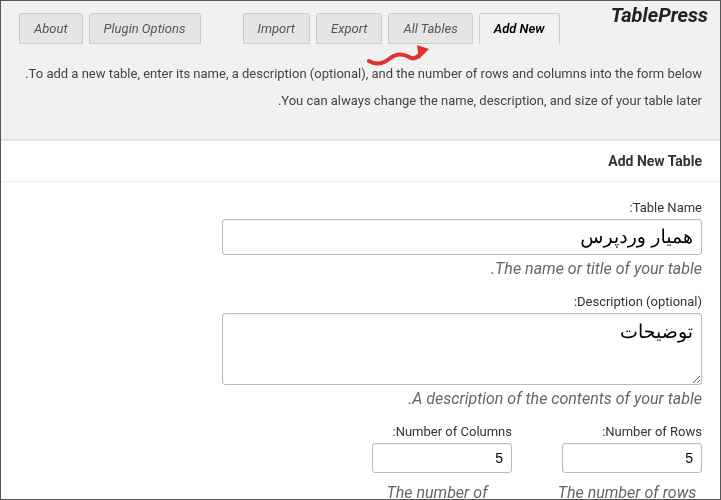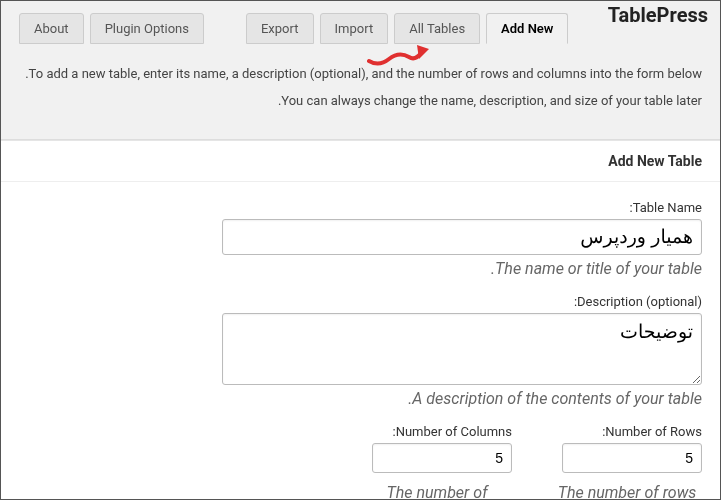--- a/index.html
+++ b/index.html
@@ -1,19 +1,19 @@
 <!DOCTYPE html>
 <html><head>
 <meta charset="utf-8">
 <style>
   * { box-sizing: border-box; margin: 0; padding: 0; }
   body { font-family: -apple-system, BlinkMacSystemFont, "Segoe UI", Roboto, Arial, sans-serif; font-size: 13px; color: #333; background: #fff; }
   .wrap { width: 721px; height: 500px; border: 1px solid #555; position: relative; overflow: hidden; }
   .header { background: #f1f1f1; border-bottom: 1px solid #ddd; padding: 0; position: relative; }
-  .nav-row { display: flex; align-items: center; padding: 12px 18px 0 18px; gap: 8px; position: relative; }
+  .nav-row { display: flex; align-items: center; padding: 12px 18px 0 18px; gap: 8px; position: relative; font-style: italic; }
   .brand { position: absolute; right: 12px; top: 2px; font-size: 20px; font-weight: bold; color: #222; }
   .tabs { display: flex; gap: 6px; }
   .tab { background: #e5e5e5; border: 1px solid #ccc; border-radius: 3px 3px 0 0; padding: 7px 14px; color: #555; cursor: pointer; font-size: 13px; }
   .tab.active { background: #f1f1f1; border-bottom-color: #f1f1f1; color: #000; font-weight: 600; position: relative; z-index: 2; }
   .tab-spacer { width: 30px; }
   .arrow { position: absolute; left: 366px; top: 40px; pointer-events:none; }
   .intro { padding: 18px 18px 22px 18px; text-align: right; color: #444; line-height: 1.8; }
   .intro p { margin-bottom: 4px; }
   .panel { border-top: 1px solid #e5e5e5; }
   .panel-header { padding: 12px 18px; font-size: 14px; font-weight: bold; text-align: right; border-bottom: 1px solid #eee; }
@@ -32,22 +32,22 @@
 </head>
 <body>
 <div class="wrap">
 
 <div class="header">
   <div class="nav-row">
     <div class="tabs">
       <div class="tab">About</div>
       <div class="tab">Plugin Options</div>
       <div class="tab-spacer"></div>
+      <div class="tab">Import</div>
       <div class="tab">Export</div>
-      <div class="tab">Import</div>
       <div class="tab">All Tables</div>
       <div class="tab active">Add New</div>
     </div>
     <div class="brand">TablePress</div>
   </div>
   <svg class="arrow" width="70" height="28" viewBox="0 0 70 28">
     <path d="M2 20 Q 12 26 22 18 Q 32 10 42 16 Q 48 20 54 12" stroke="#e03030" stroke-width="4" fill="none" stroke-linecap="round"></path>
     <path d="M50 4 L62 8 L52 18 Z" fill="#e03030"></path>
   </svg>
   <div class="intro">

